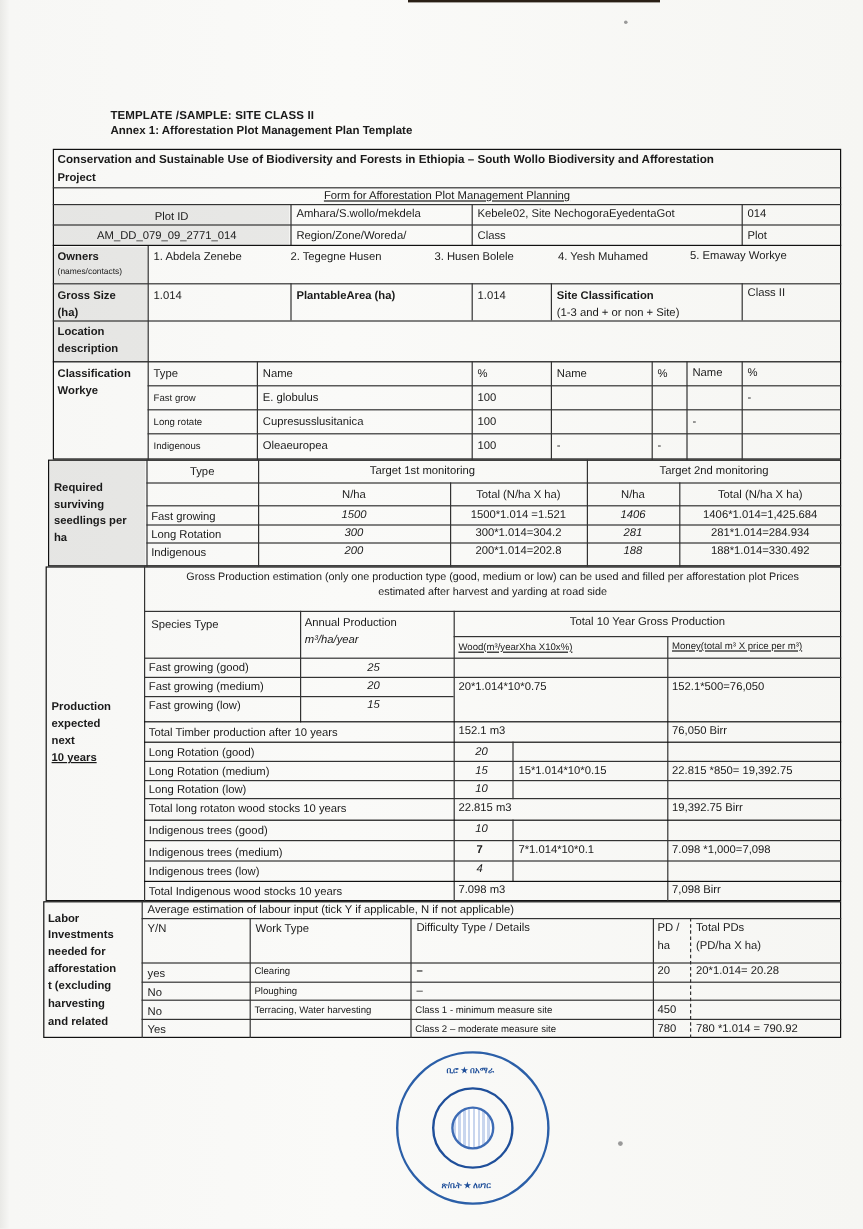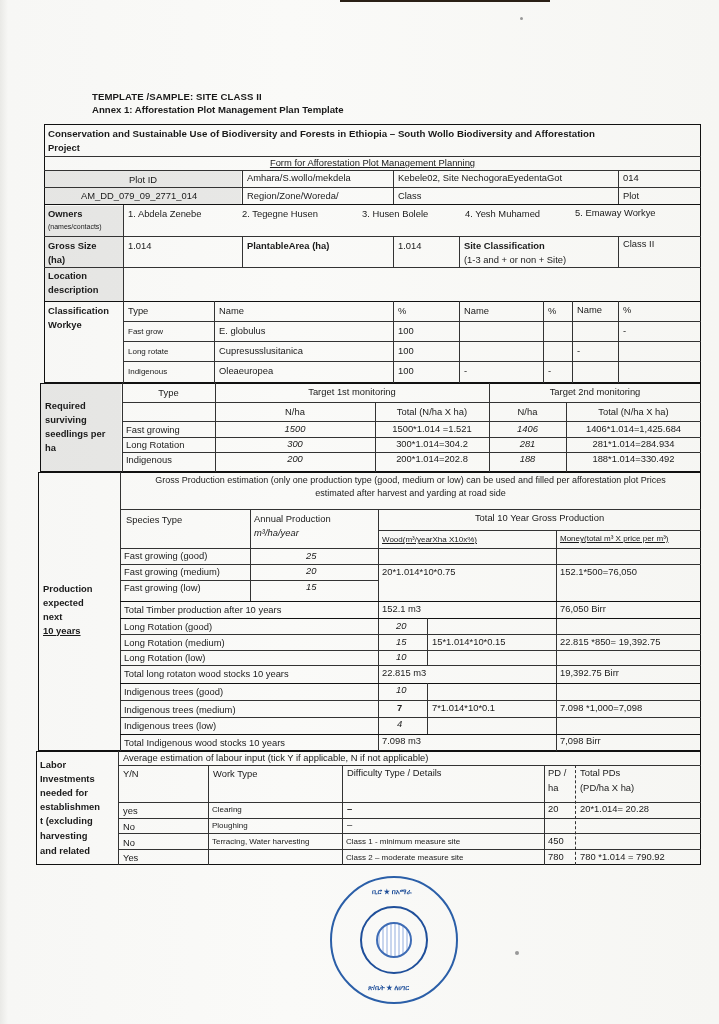--- a/index.html
+++ b/index.html
@@ -233,21 +233,21 @@
 <div class="t i" style="left:397px;top:718px;">4</div>
 <div class="hlt" style="left:120px;top:734px;width:581px;"></div>
 <div class="t" style="left:124px;top:737px;">Total Indigenous wood stocks 10 years</div>
 <div class="t" style="left:382px;top:735px;">7.098  m3</div>
 <div class="t" style="left:560px;top:735px;">7,098  Birr</div>
 
 <div class="box" style="left:36px;top:751px;width:665px;height:114px;"></div>
 <div class="t b" style="left:40px;top:759px;">Labor</div>
 <div class="t b" style="left:40px;top:773px;">Investments</div>
 <div class="t b" style="left:40px;top:787px;">needed for</div>
-<div class="t b" style="left:40px;top:801px;">establishmen</div>
+<div class="t b" style="left:40px;top:801px;">afforestation</div>
 <div class="t b" style="left:40px;top:815px;">t (excluding</div>
 <div class="t b" style="left:40px;top:830px;">harvesting</div>
 <div class="t b" style="left:40px;top:845px;">and related</div>
 <div class="vl" style="left:118px;top:751px;height:114px;"></div>
 <div class="t" style="left:123px;top:752px;">Average estimation of labour input (tick Y if applicable, N if not applicable)</div>
 <div class="hl" style="left:118px;top:765px;width:583px;"></div>
 <div class="vl" style="left:208px;top:765px;height:100px;"></div>
 <div class="vl" style="left:342px;top:765px;height:100px;"></div>
 <div class="vl" style="left:544px;top:765px;height:100px;"></div>
 <div class="vl" style="left:575px;top:765px;height:100px;border-left-style:dashed;"></div>

